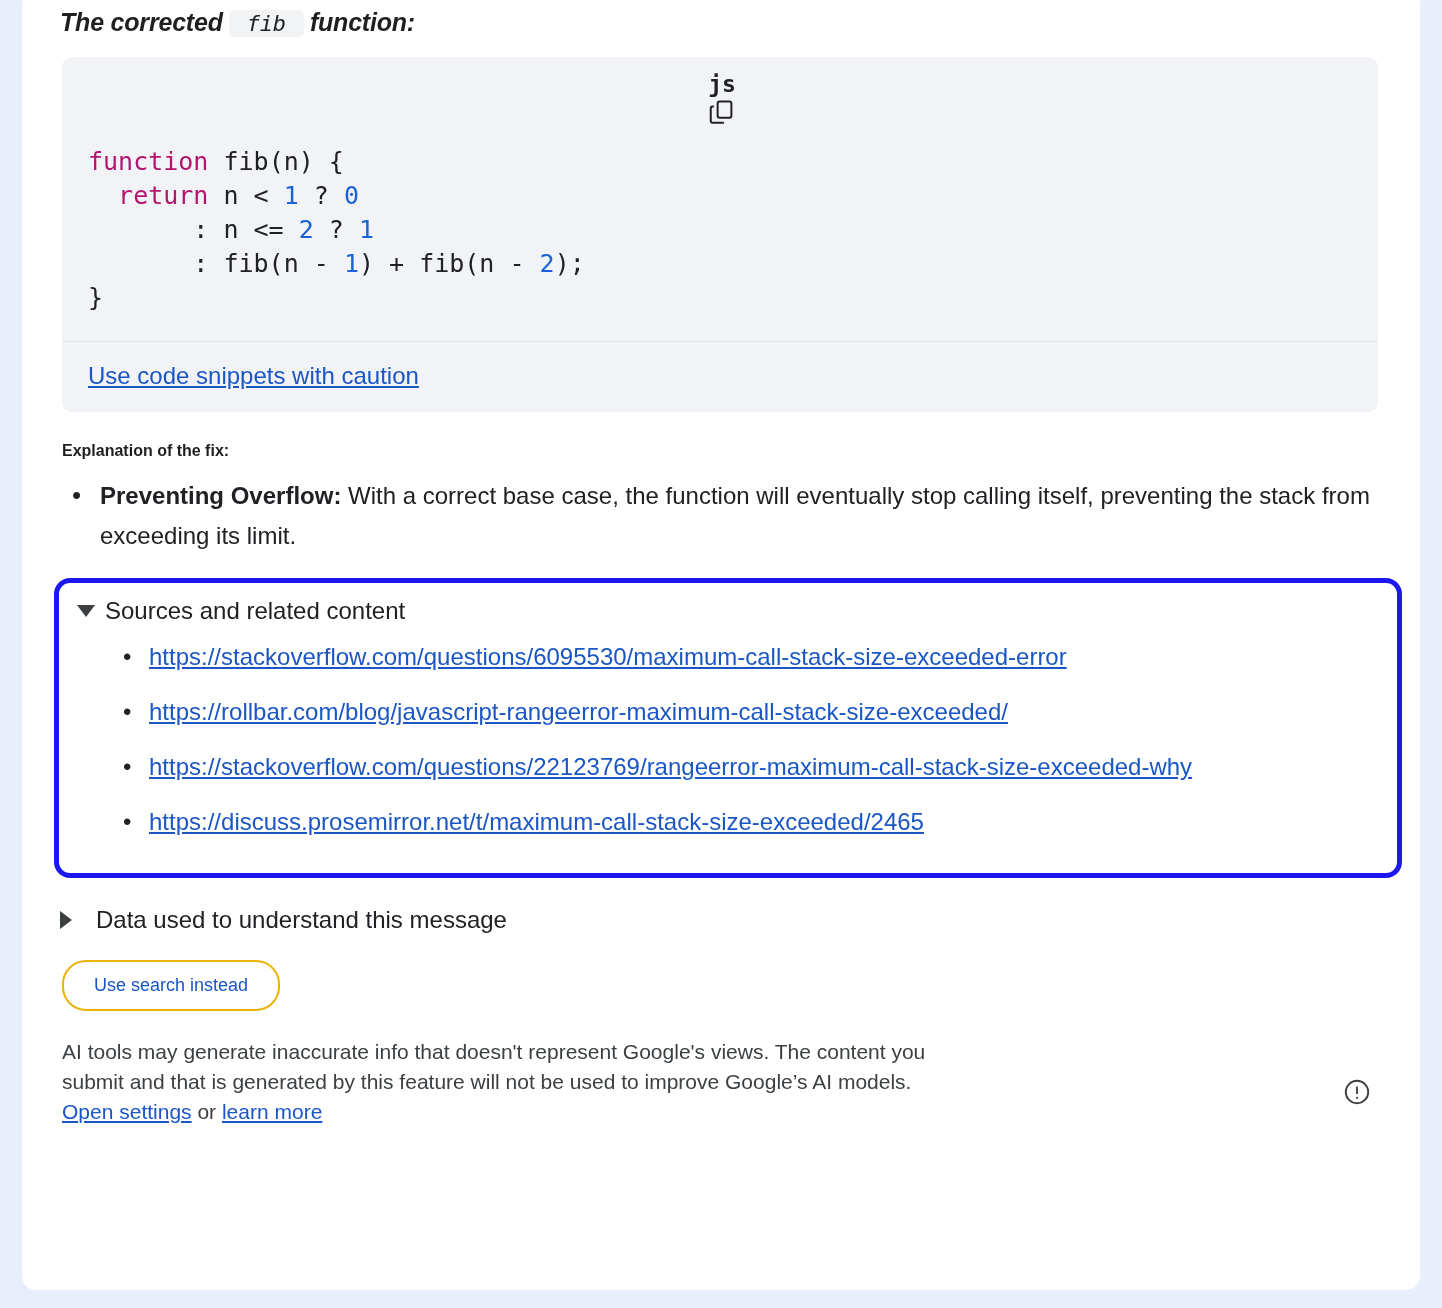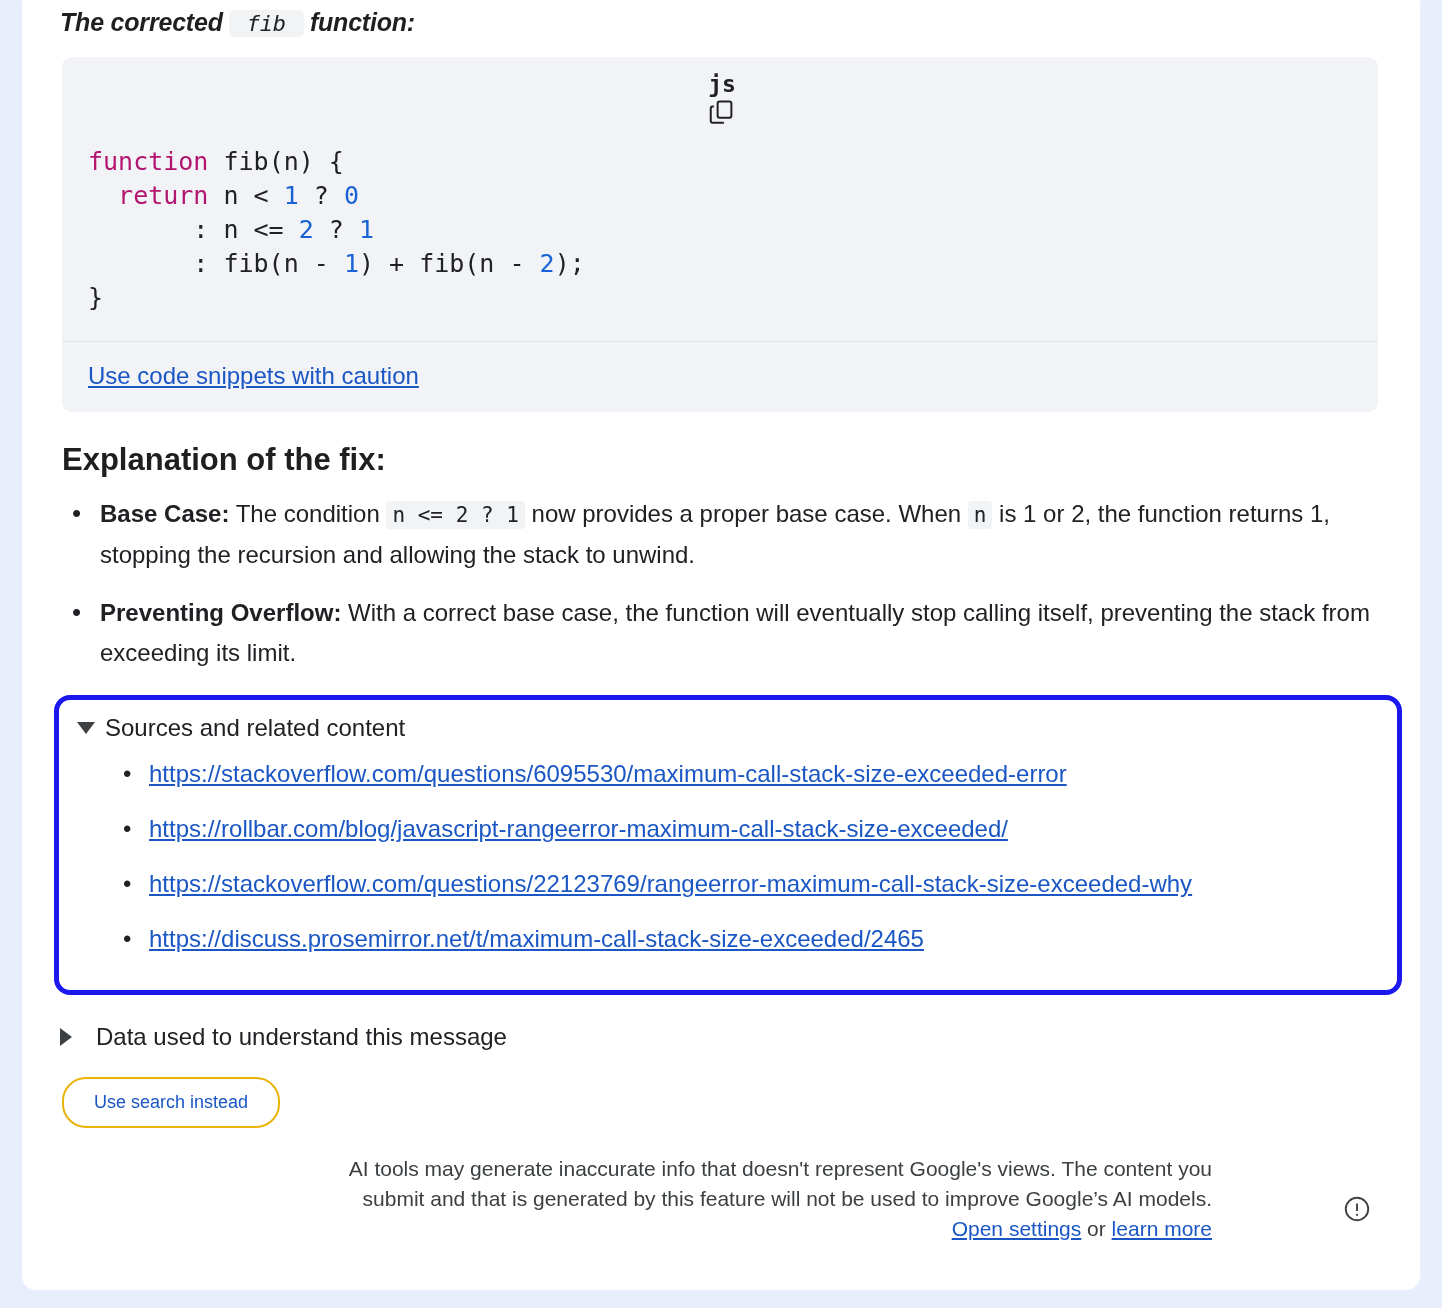--- a/index.html
+++ b/index.html
@@ -85,21 +85,21 @@
     padding: 20px 26px 22px 26px;
   }
   .code-footer a {
     color: #1a56c4;
     font-size: 24px;
     text-decoration: underline;
   }
 
   
   .sub-heading {
-    font-size: 31px;
+    font-size: 16px;
     font-weight: bold;
     color: #1f1f1f;
     margin: 30px 0 16px 2px;
   }
   ul.bullets {
     margin: 0;
     padding-left: 40px;
     list-style: none;
   }
   ul.bullets > li {
@@ -202,21 +202,20 @@
     cursor: pointer;
   }
 
   .footnote {
     position: relative;
     margin: 26px 0 0 2px;
     font-size: 21px;
     line-height: 30px;
     color: #3c4043;
     width: 1150px;
-    text-align: right;
   }
   .footnote a { color: #1a56c4; text-decoration: underline; }
   .info-icon {
     position: absolute;
     right: -160px;
     top: 40px;
   }
 </style>
 </head>
 <body>
@@ -247,23 +246,20 @@
 }</div>
       <div class="code-footer">
         <a href="#">Use code snippets with caution</a>
       </div>
     </div>
 
     <div class="sub-heading">Explanation of the fix:</div>
 
     <ul class="bullets">
       <li>
-        <span class="b">Base Case:</span><span> The condition </span><span class="mono-chip">n &lt;= 2 ? 1</span><span> now provides a proper base case. When </span><span class="mono-chip">n</span><span> is 1 or 2, the function returns 1, stopping the recursion and allowing the stack to unwind.</span>
-      </li>
-      <li>
         <span class="b">Preventing Overflow:</span><span> With a correct base case, the function will eventually stop calling itself, preventing the stack from exceeding its limit.</span>
       </li>
     </ul>
 
     <div class="sources-box">
       <div class="disclosure">
         <span class="tri-down"></span>
         <span>Sources and related content</span>
       </div>
       <ul class="links">

